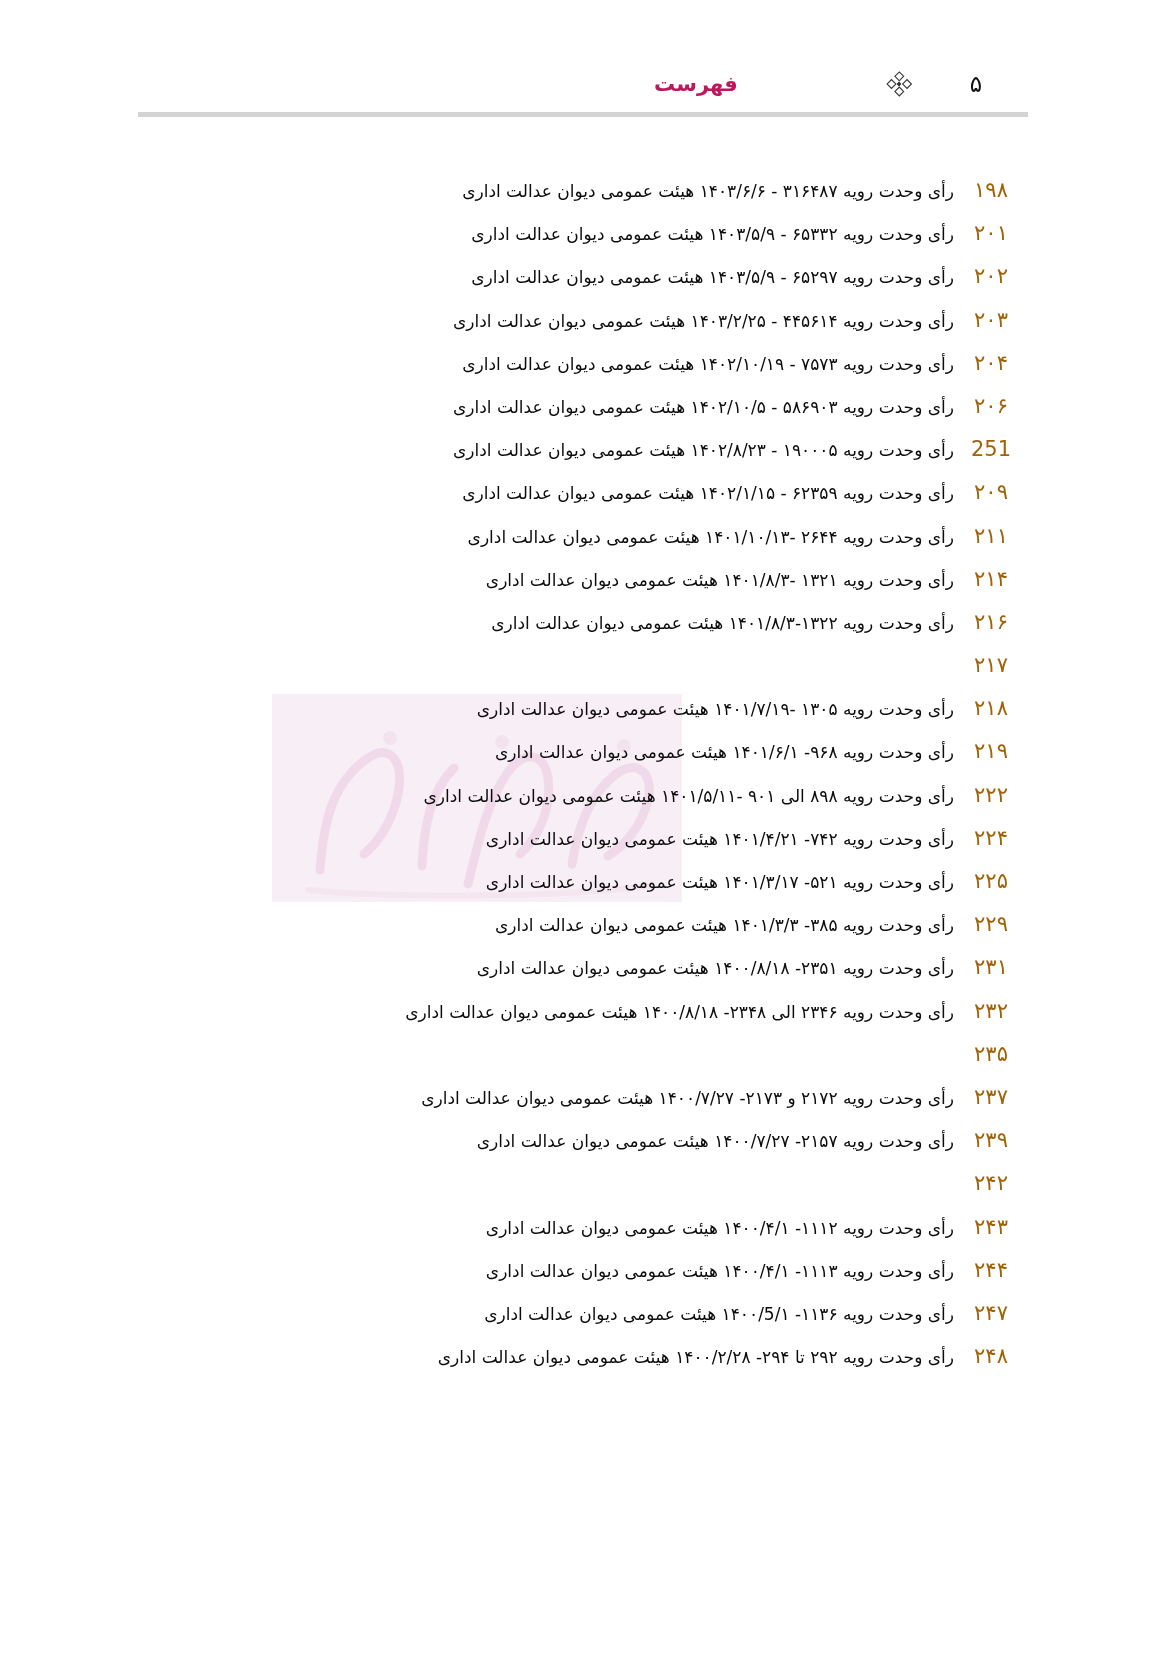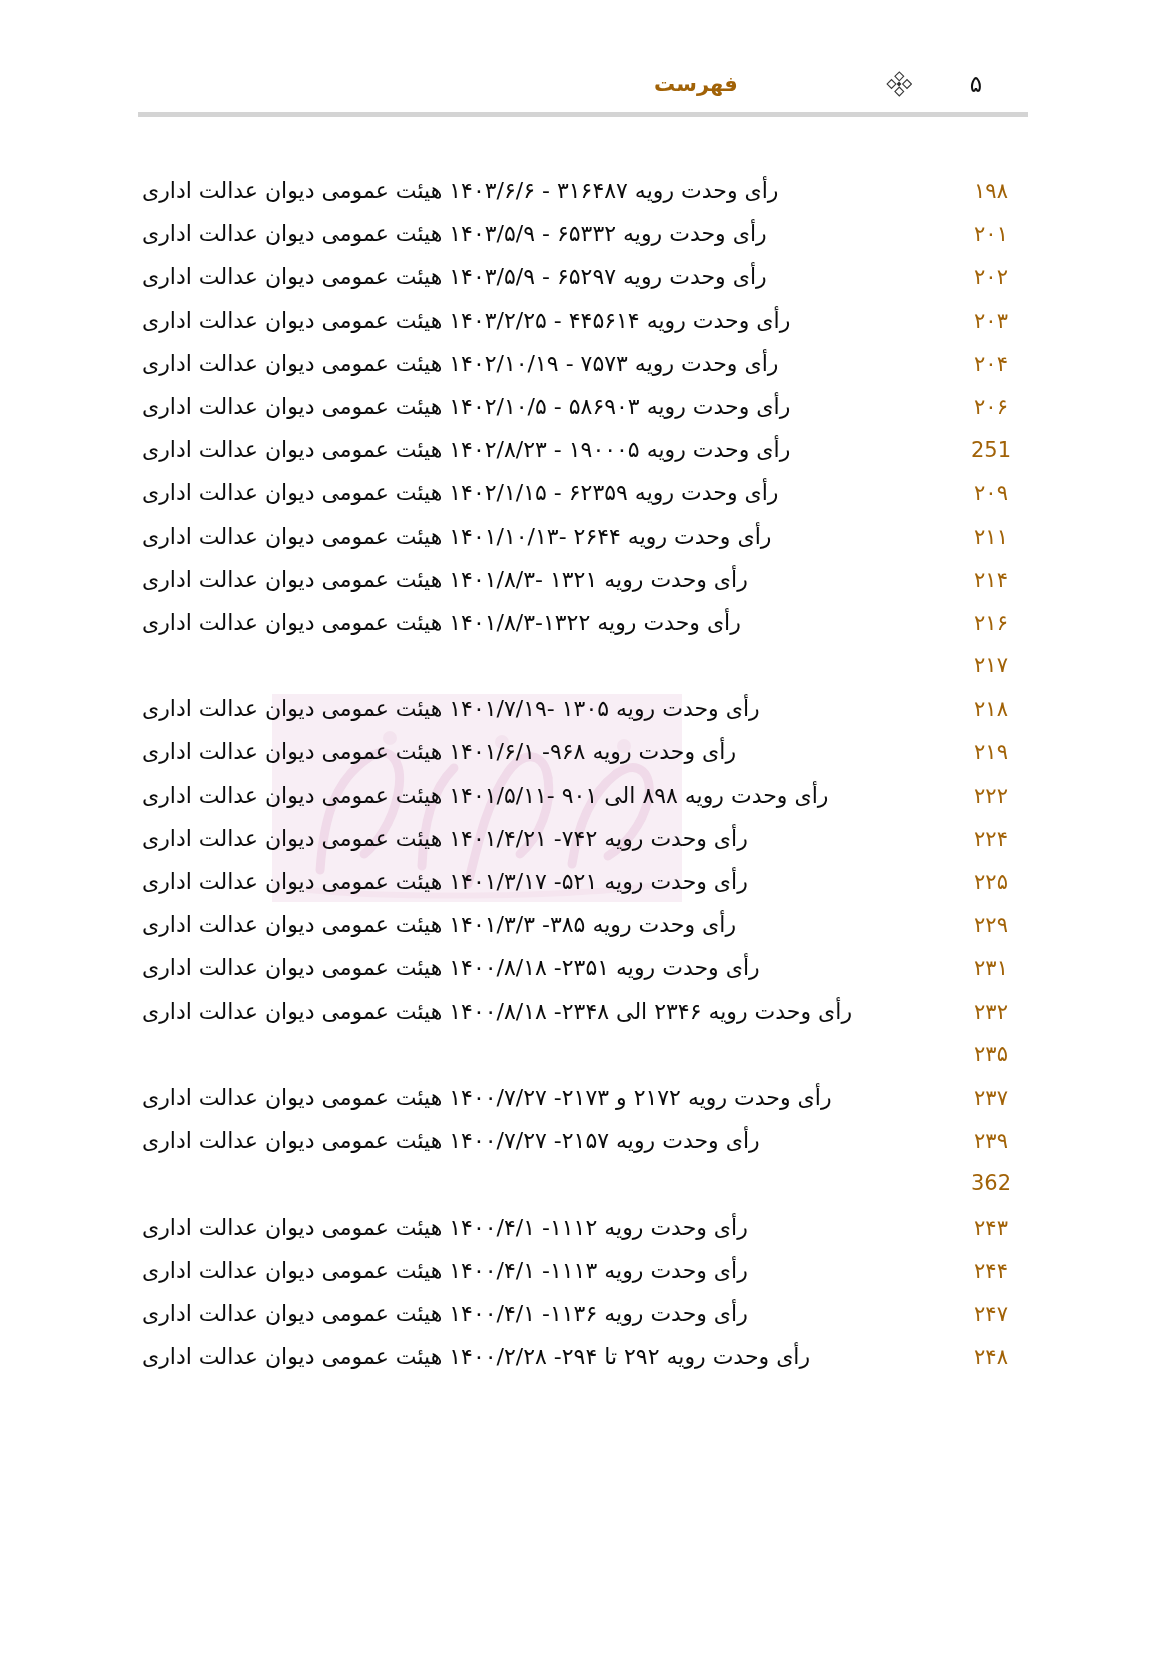--- a/index.html
+++ b/index.html
@@ -31,21 +31,21 @@
   .header-inner {
     display: flex;
     flex-direction: row;
     align-items: center;
     justify-content: flex-start;
     height: 100%;
   }
 
   .header-title {
     font-size: 21px;
-    color: #a16207;
+    color: #be185d;
     font-weight: 600;
     letter-spacing: 0;
     margin-right: 148px;
     white-space: nowrap;
     margin-left: 20px;
   }
 
   .header-ornament {
     margin-right: 58px;
     width: 26px;
@@ -102,22 +102,22 @@
     display: flex;
     flex-direction: row;
     align-items: baseline;
     height: 43.2px;
     position: relative;
     z-index: 2;
   }
 
   .toc-entry {
     flex: 1 1 auto;
-    text-align: left;
-    font-size: 22px;
+    text-align: right;
+    font-size: 17px;
     color: #0c0c0c;
     line-height: 1.35;
     white-space: nowrap;
     overflow: visible;
     padding-left: 4px;
   }
 
   .toc-page {
     flex: 0 0 auto;
     width: 74px;
@@ -288,36 +288,36 @@
       <div class="toc-page">۲۳۷</div>
       <div class="toc-entry">رأی وحدت رویه ۲۱۷۲ و ۲۱۷۳- ۱۴۰۰/۷/۲۷ هیئت عمومی دیوان عدالت اداری</div>
     </div>
 
     <div class="toc-row">
       <div class="toc-page">۲۳۹</div>
       <div class="toc-entry">رأی وحدت رویه ۲۱۵۷- ۱۴۰۰/۷/۲۷ هیئت عمومی دیوان عدالت اداری</div>
     </div>
 
     <div class="toc-row">
-      <div class="toc-page">362</div>
+      <div class="toc-page">۲۴۲</div>
     </div>
 
     <div class="toc-row">
       <div class="toc-page">۲۴۳</div>
       <div class="toc-entry">رأی وحدت رویه ۱۱۱۲- ۱۴۰۰/۴/۱ هیئت عمومی دیوان عدالت اداری</div>
     </div>
 
     <div class="toc-row">
       <div class="toc-page">۲۴۴</div>
       <div class="toc-entry">رأی وحدت رویه ۱۱۱۳- ۱۴۰۰/۴/۱ هیئت عمومی دیوان عدالت اداری</div>
     </div>
 
     <div class="toc-row">
       <div class="toc-page">۲۴۷</div>
-      <div class="toc-entry">رأی وحدت رویه ۱۱۳۶- ۱۴۰۰/۴/۱ هیئت عمومی دیوان عدالت اداری</div>
+      <div class="toc-entry">رأی وحدت رویه ۱۱۳۶- ۱۴۰۰/5/۱ هیئت عمومی دیوان عدالت اداری</div>
     </div>
 
     <div class="toc-row">
       <div class="toc-page">۲۴۸</div>
       <div class="toc-entry">رأی وحدت رویه ۲۹۲ تا ۲۹۴- ۱۴۰۰/۲/۲۸ هیئت عمومی دیوان عدالت اداری</div>
     </div>
 
   </div>
 </div>
 

